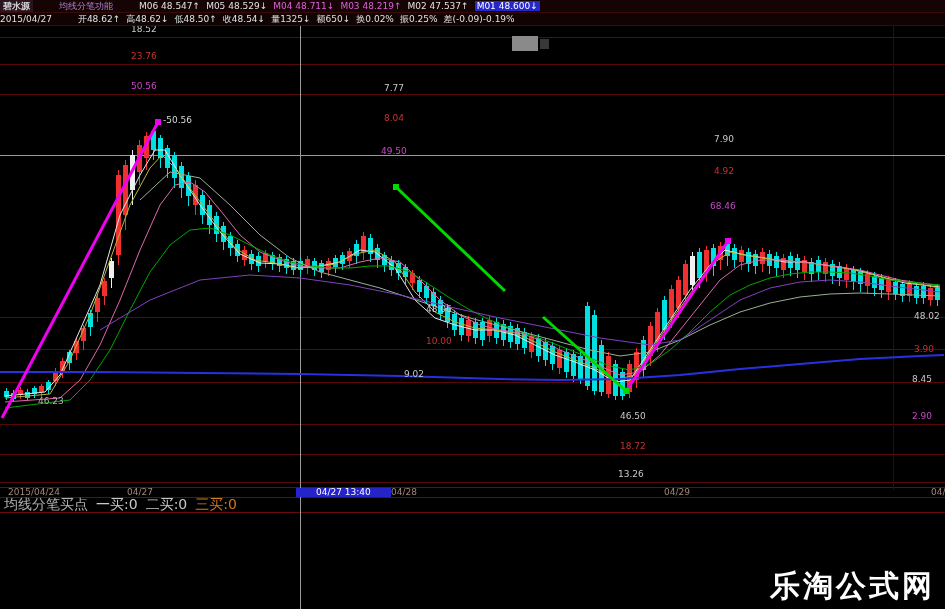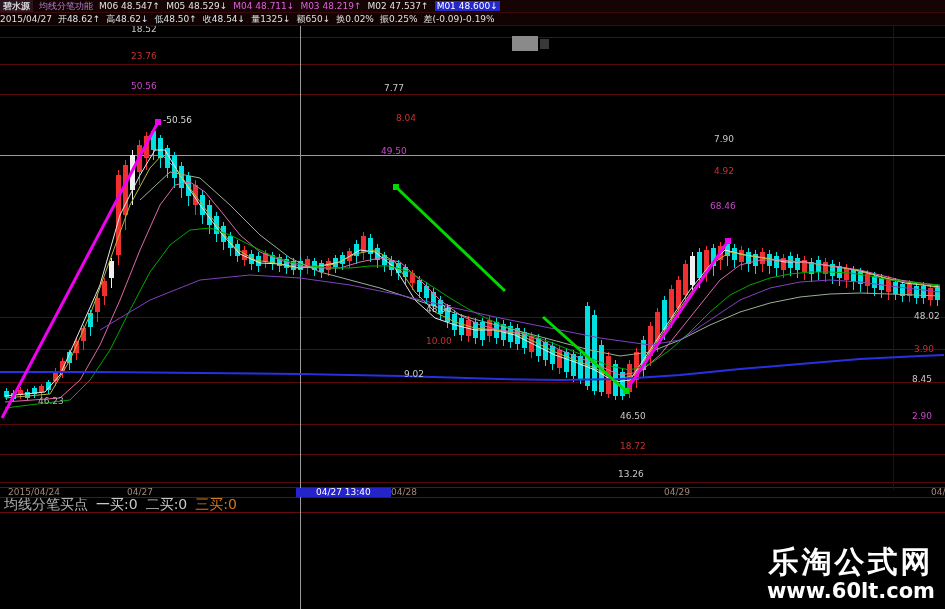--- a/index.html
+++ b/index.html
@@ -1,20 +1,20 @@
 <!DOCTYPE html>
 <html><head>
 <meta charset="utf-8">
 <style>
   html,body{margin:0;padding:0;background:#000;}
   .screen{position:relative;width:945px;height:609px;background:#000;overflow:hidden;
           font-family:"DejaVu Sans","Liberation Sans",sans-serif;}
   .hdr{position:absolute;left:0;width:945px;height:12px;background:#160404;
        border-bottom:1px solid #3a0a0a;font-size:9px;line-height:12px;white-space:nowrap;
-       color:#e0e0e0;display:flex;}
+       color:#e0e0e0;display:flex;gap:20px;}
   #hdr1{top:0;}
   #hdr2{top:13px;background:#120303;}
   .hdr span{margin-right:6px;}
   .stock-name{color:#d8d8d8;font-weight:bold;background:#2a1420;padding:0 3px;}
   .indicator-name{color:#b080d0;}
   #chart-wrap{position:absolute;left:0;top:0;width:945px;height:609px;}
   #labels-layer{position:absolute;left:0;top:0;width:945px;height:609px;pointer-events:none;}
   .price-label{position:absolute;font-size:9px;line-height:10px;white-space:nowrap;}
   .date-label{position:absolute;top:488px;font-size:9px;line-height:9px;color:#a08878;white-space:nowrap;}
   .date-label.hl{background:#2424c8;color:#fff;padding:0 20px;}
@@ -333,21 +333,21 @@
         <rect x="725" y="238" width="6" height="6" fill="#f000f0"></rect>
       </svg>
   </div>
 
   <div id="labels-layer">
       <div class="price-label" style="left: 131px; top: 24px; color: rgb(200, 200, 200);">18.52</div>
       <div class="price-label" style="left: 131px; top: 51px; color: rgb(200, 48, 48);">23.76</div>
       <div class="price-label" style="left: 131px; top: 81px; color: rgb(200, 72, 200);">50.56</div>
       <div class="price-label" style="left: 163px; top: 115px; color: rgb(216, 216, 216);">-50.56</div>
       <div class="price-label" style="left: 384px; top: 83px; color: rgb(200, 200, 200);">7.77</div>
-      <div class="price-label" style="left: 396px; top: 113px; color: rgb(200, 48, 48);">8.04</div>
+      <div class="price-label" style="left: 384px; top: 113px; color: rgb(200, 48, 48);">8.04</div>
       <div class="price-label" style="left: 381px; top: 146px; color: rgb(200, 72, 200);">49.50</div>
       <div class="price-label" style="left: 714px; top: 134px; color: rgb(200, 200, 200);">7.90</div>
       <div class="price-label" style="left: 714px; top: 166px; color: rgb(200, 48, 48);">4.92</div>
       <div class="price-label" style="left: 710px; top: 201px; color: rgb(200, 72, 200);">68.46</div>
       <div class="price-label" style="left: 426px; top: 304px; color: rgb(200, 200, 200);">48.06</div>
       <div class="price-label" style="left: 426px; top: 336px; color: rgb(200, 48, 48);">10.00</div>
       <div class="price-label" style="left: 404px; top: 369px; color: rgb(200, 200, 200);">9.02</div>
       <div class="price-label" style="left: 620px; top: 411px; color: rgb(200, 200, 200);">46.50</div>
       <div class="price-label" style="left: 620px; top: 441px; color: rgb(200, 48, 48);">18.72</div>
       <div class="price-label" style="left: 618px; top: 469px; color: rgb(200, 200, 200);">13.26</div>
@@ -382,16 +382,15 @@
     <span>均线分笔买点</span><span id="signal-items"><span style="color: rgb(200, 200, 200);">一买:0</span><span style="color: rgb(200, 200, 200);">二买:0</span><span style="color: rgb(208, 120, 32);">三买:0</span></span>
   </div>
 
   <div id="boxes-layer">
       <div class="ui-box" style="left: 512px; top: 36px; width: 26px; height: 15px; background: rgb(138, 138, 138);"></div>
       <div class="ui-box" style="left: 540px; top: 39px; width: 9px; height: 10px; background: rgb(56, 56, 56);"></div>
     </div>
 
   <div id="watermark">
     <div id="wm1">乐淘公式网</div>
-    <div id="wm2">www.60lt.com</div>
   </div>
 
 </div>
 
 </body></html>

